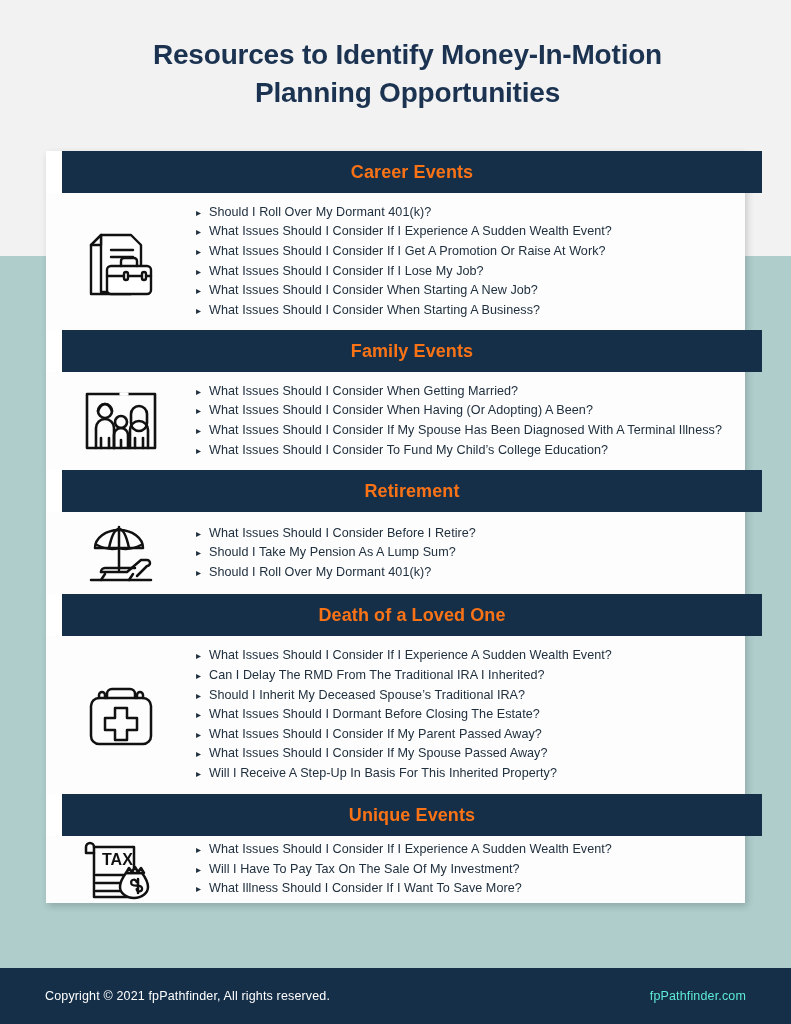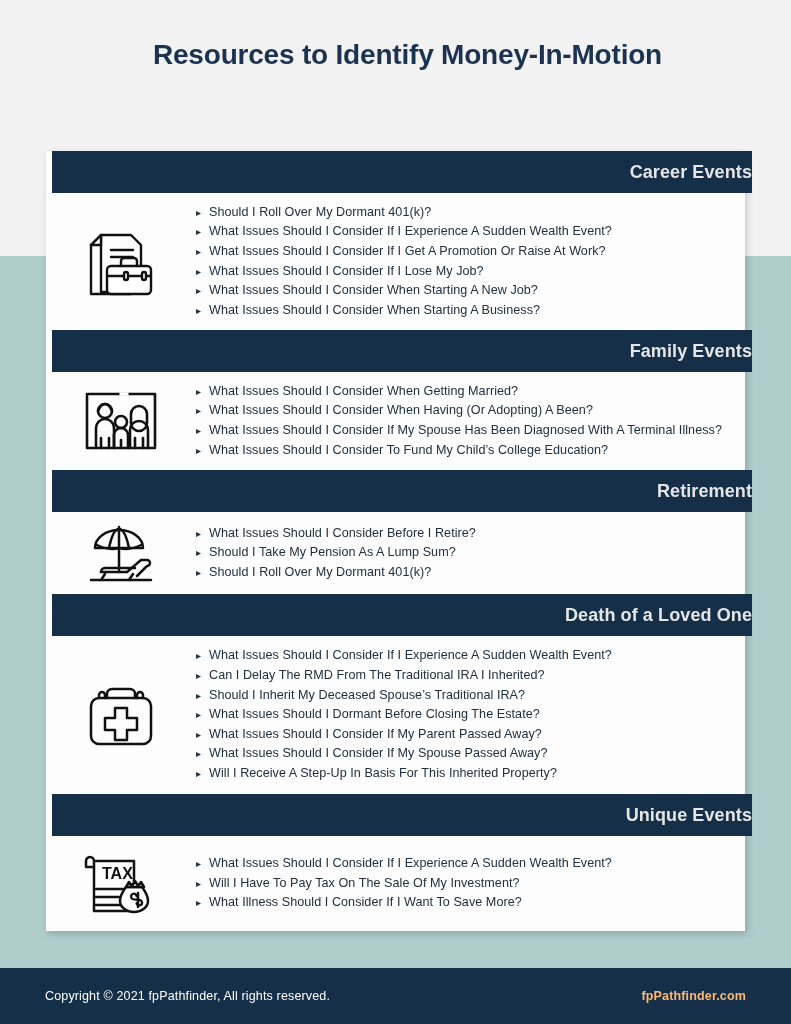--- a/index.html
+++ b/index.html
@@ -40,23 +40,23 @@
     justify-content: space-between;
     box-sizing: border-box;
     padding: 12px 45px;
   }
   #footer-left {
     color: #ffffff;
     font-size: 12.5px;
     letter-spacing: .15px;
   }
   #footer-right {
-    color: #fdba74;
+    color: #5eead4;
     font-size: 12.5px;
-    font-weight: bold;
+    font-weight: normal;
     letter-spacing: .15px;
   }
 
   
   #title {
     position: absolute;
     left: 0; top: 36px;
     width: 791px;
     text-align: center;
     z-index: 2;
@@ -74,29 +74,29 @@
     left: 46px;
     top: 151px;
     width: 699px;
     z-index: 2;
     box-shadow: 2px 3px 7px rgba(0,0,0,0.18);
     background: #ffffff;
   }
   .section { background: #ffffff; }
   .sec-header {
     background: #152f49;
-    color: #e5e5e5;
-    text-align: right;
+    color: #f97316;
+    text-align: center;
     font-size: 18px;
     font-weight: bold;
     letter-spacing: .1px;
     height: 42px;
     line-height: 42px;
     position: relative;
-    left: 6px;
+    left: 16px;
     width: 700px;
   }
   .sec-body {
     display: flex;
     align-items: center;
     background: #fdfdfd;
     padding: 8px 0 8px 0;
     box-sizing: border-box;
   }
   .icon-cell {
@@ -132,30 +132,31 @@
     font-size: 10px;
     line-height: 19.6px;
   }
   ul.qlist li .qtext { flex: 1; }
 
   
   .body-career    { height: 137px; }
   .body-family    { height: 98px;  }
   .body-retire    { height: 82px;  }
   .body-death     { height: 158px; }
-  .body-unique    { height: 95px;  }
+  .body-unique    { height: 67px;  }
 </style>
 </head>
 <body>
 
 <div id="bg-top"></div>
 <div id="bg-teal"></div>
 
 <div id="title">
   <span class="tline">Resources to Identify Money-In-Motion</span>
+  <span class="tline">Planning Opportunities</span>
 </div>
 
 <div id="cards">
 
   <div class="section">
     <div class="sec-header">Career Events</div>
     <div class="sec-body body-career">
       <div class="icon-cell">
         <svg width="72" height="80" viewBox="0 0 72 80" fill="none" stroke="#111" stroke-width="2.4" stroke-linejoin="round" stroke-linecap="round">
           <path d="M16 13 H46 L56 23 V70 H16 Z"></path>

